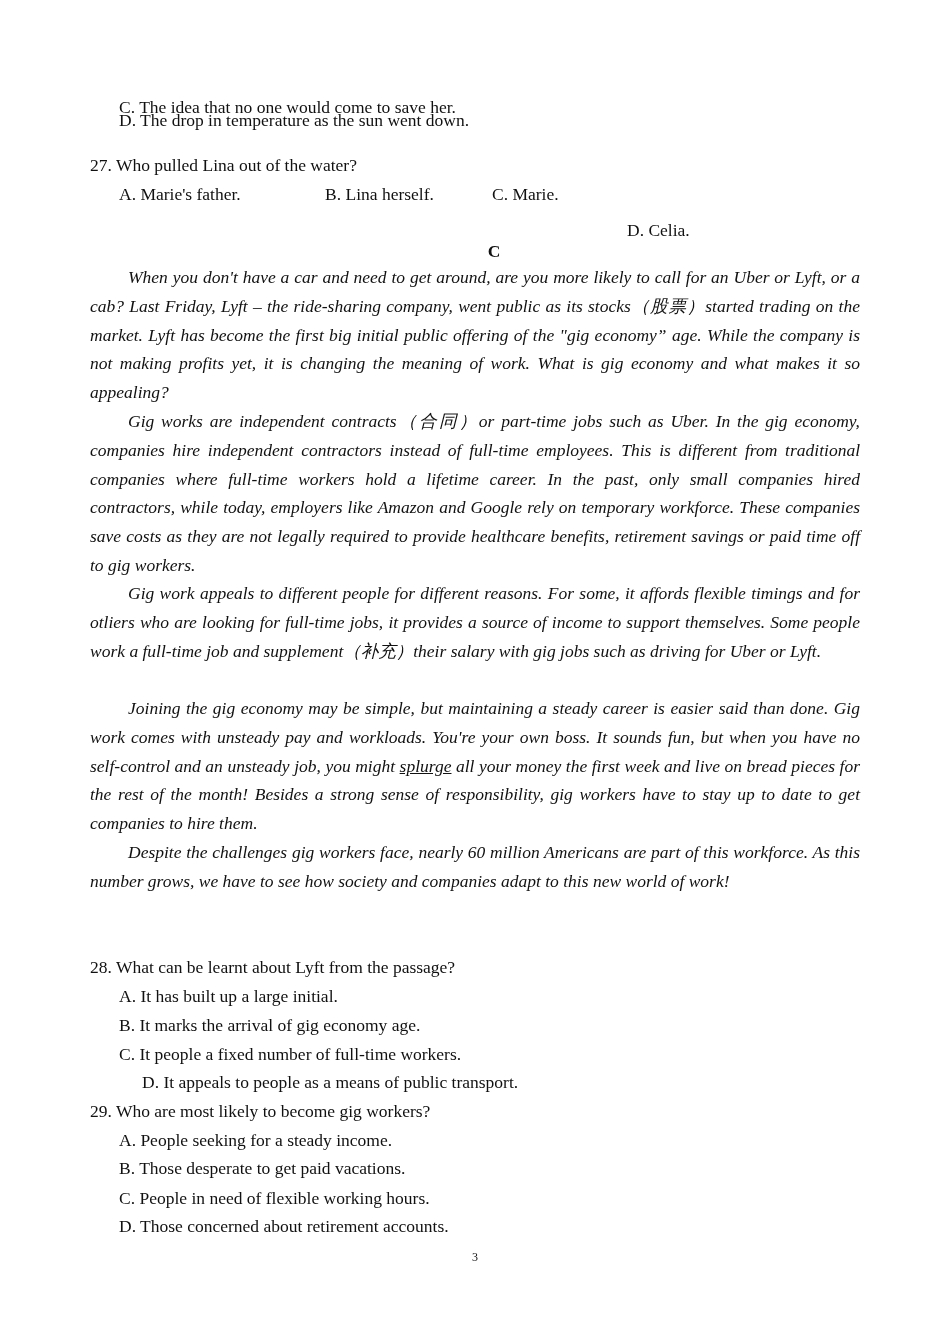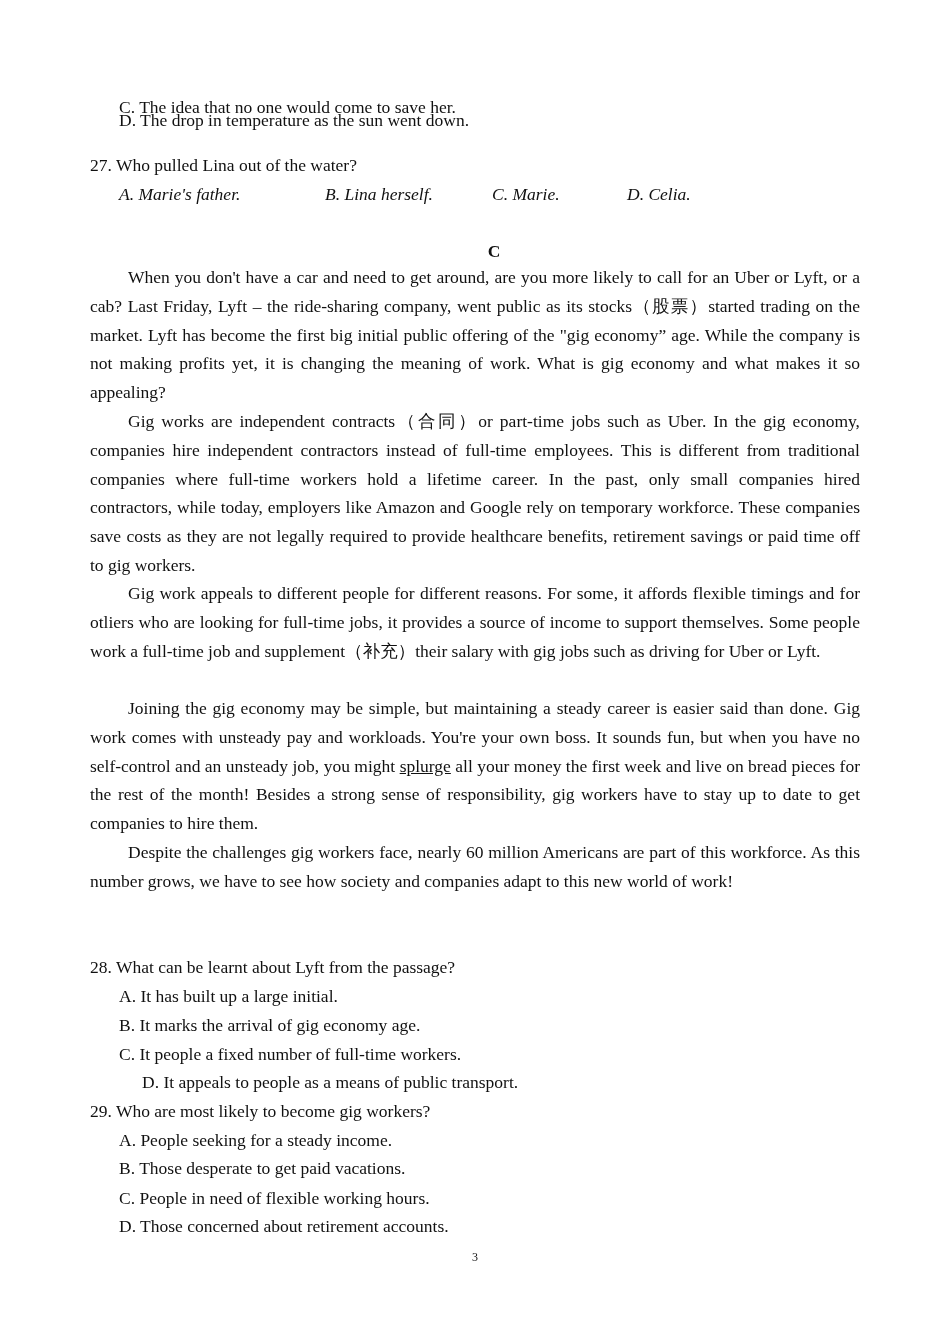--- a/index.html
+++ b/index.html
@@ -19,37 +19,38 @@
     .opt { left: 119px; }
     .q { left: 90px; }
     .para {
       position: absolute;
       left: 90px;
       width: 770px;
       text-align: justify;
       text-align-last: left;
       line-height: 28.8px;
       text-indent: 38px;
+      font-style: italic;
     }
     .section-title {
       position: absolute;
       left: 0; width: 988px;
       text-align: center;
       font-weight: bold;
       line-height: 20px;
     }
     .u { text-decoration: underline; }
     .page-num {
       position: absolute;
       left: 0; width: 950px;
       text-align: center;
       font-size: 12px;
       top: 1250px;
     }
-    .opt-row { position: absolute; top: 184px; line-height: 20px; white-space: nowrap; font-style: italic; }
+    .opt-row { position: absolute; top: 184px; line-height: 20px; white-space: nowrap; }
   </style>
 </head>
 <body>
 
 <div class="line opt" style="top:97px;">
   <span>C.</span>
   <span>The idea that no one would come to save her.</span>
 </div>
 <div class="line opt" style="top:110px;">
   <span>D.</span>
@@ -65,21 +66,21 @@
   <span>Marie's father.</span>
 </div>
 <div class="opt-row" style="left:325px;">
   <span>B.</span>
   <span>Lina herself.</span>
 </div>
 <div class="opt-row" style="left:492px;">
   <span>C.</span>
   <span>Marie.</span>
 </div>
-<div class="opt-row" style="left:627px;">
+<div class="opt-row" style="left:627px;margin-top:36px;">
   <span>D.</span>
   <span>Celia.</span>
 </div>
 
 <div class="section-title" style="top:241px;">C</div>
 
 <p class="para" style="top:263px;">When you don't have a car and need to get around, are you more likely to call for an Uber or Lyft, or a cab? Last Friday, Lyft – the ride-sharing company, went public as its stocks（股票）started trading on the market. Lyft has become the first big initial public offering of the "gig economy” age. While the company is not making profits yet, it is changing the meaning of work. What is gig economy and what makes it so appealing?</p>
 <p class="para" style="top:407px;">Gig works are independent contracts（合同）or part-time jobs such as Uber. In the gig economy, companies hire independent contractors instead of full-time employees. This is different from traditional companies where full-time workers hold a lifetime career. In the past, only small companies hired contractors, while today, employers like Amazon and Google rely on temporary workforce. These companies save costs as they are not legally required to provide healthcare benefits, retirement savings or paid time off to gig workers.</p>
 <p class="para" style="top:579px;">Gig work appeals to different people for different reasons. For some, it affords flexible timings and for otliers who are looking for full-time jobs, it provides a source of income to support themselves. Some people work a full-time job and supplement（补充）their salary with gig jobs such as driving for Uber or Lyft.</p>
 <p class="para" style="top:694px;"><span>Joining the gig economy may be simple, but maintaining a steady career is easier said than done. Gig work comes with unsteady pay and workloads. You're your own boss. It sounds fun, but when you have no self-control and an unsteady job, you might </span><span class="u">splurge</span><span> all your money the first week and live on bread pieces for the rest of the month! Besides a strong sense of responsibility, gig workers have to stay up to date to get companies to hire them.</span></p>

